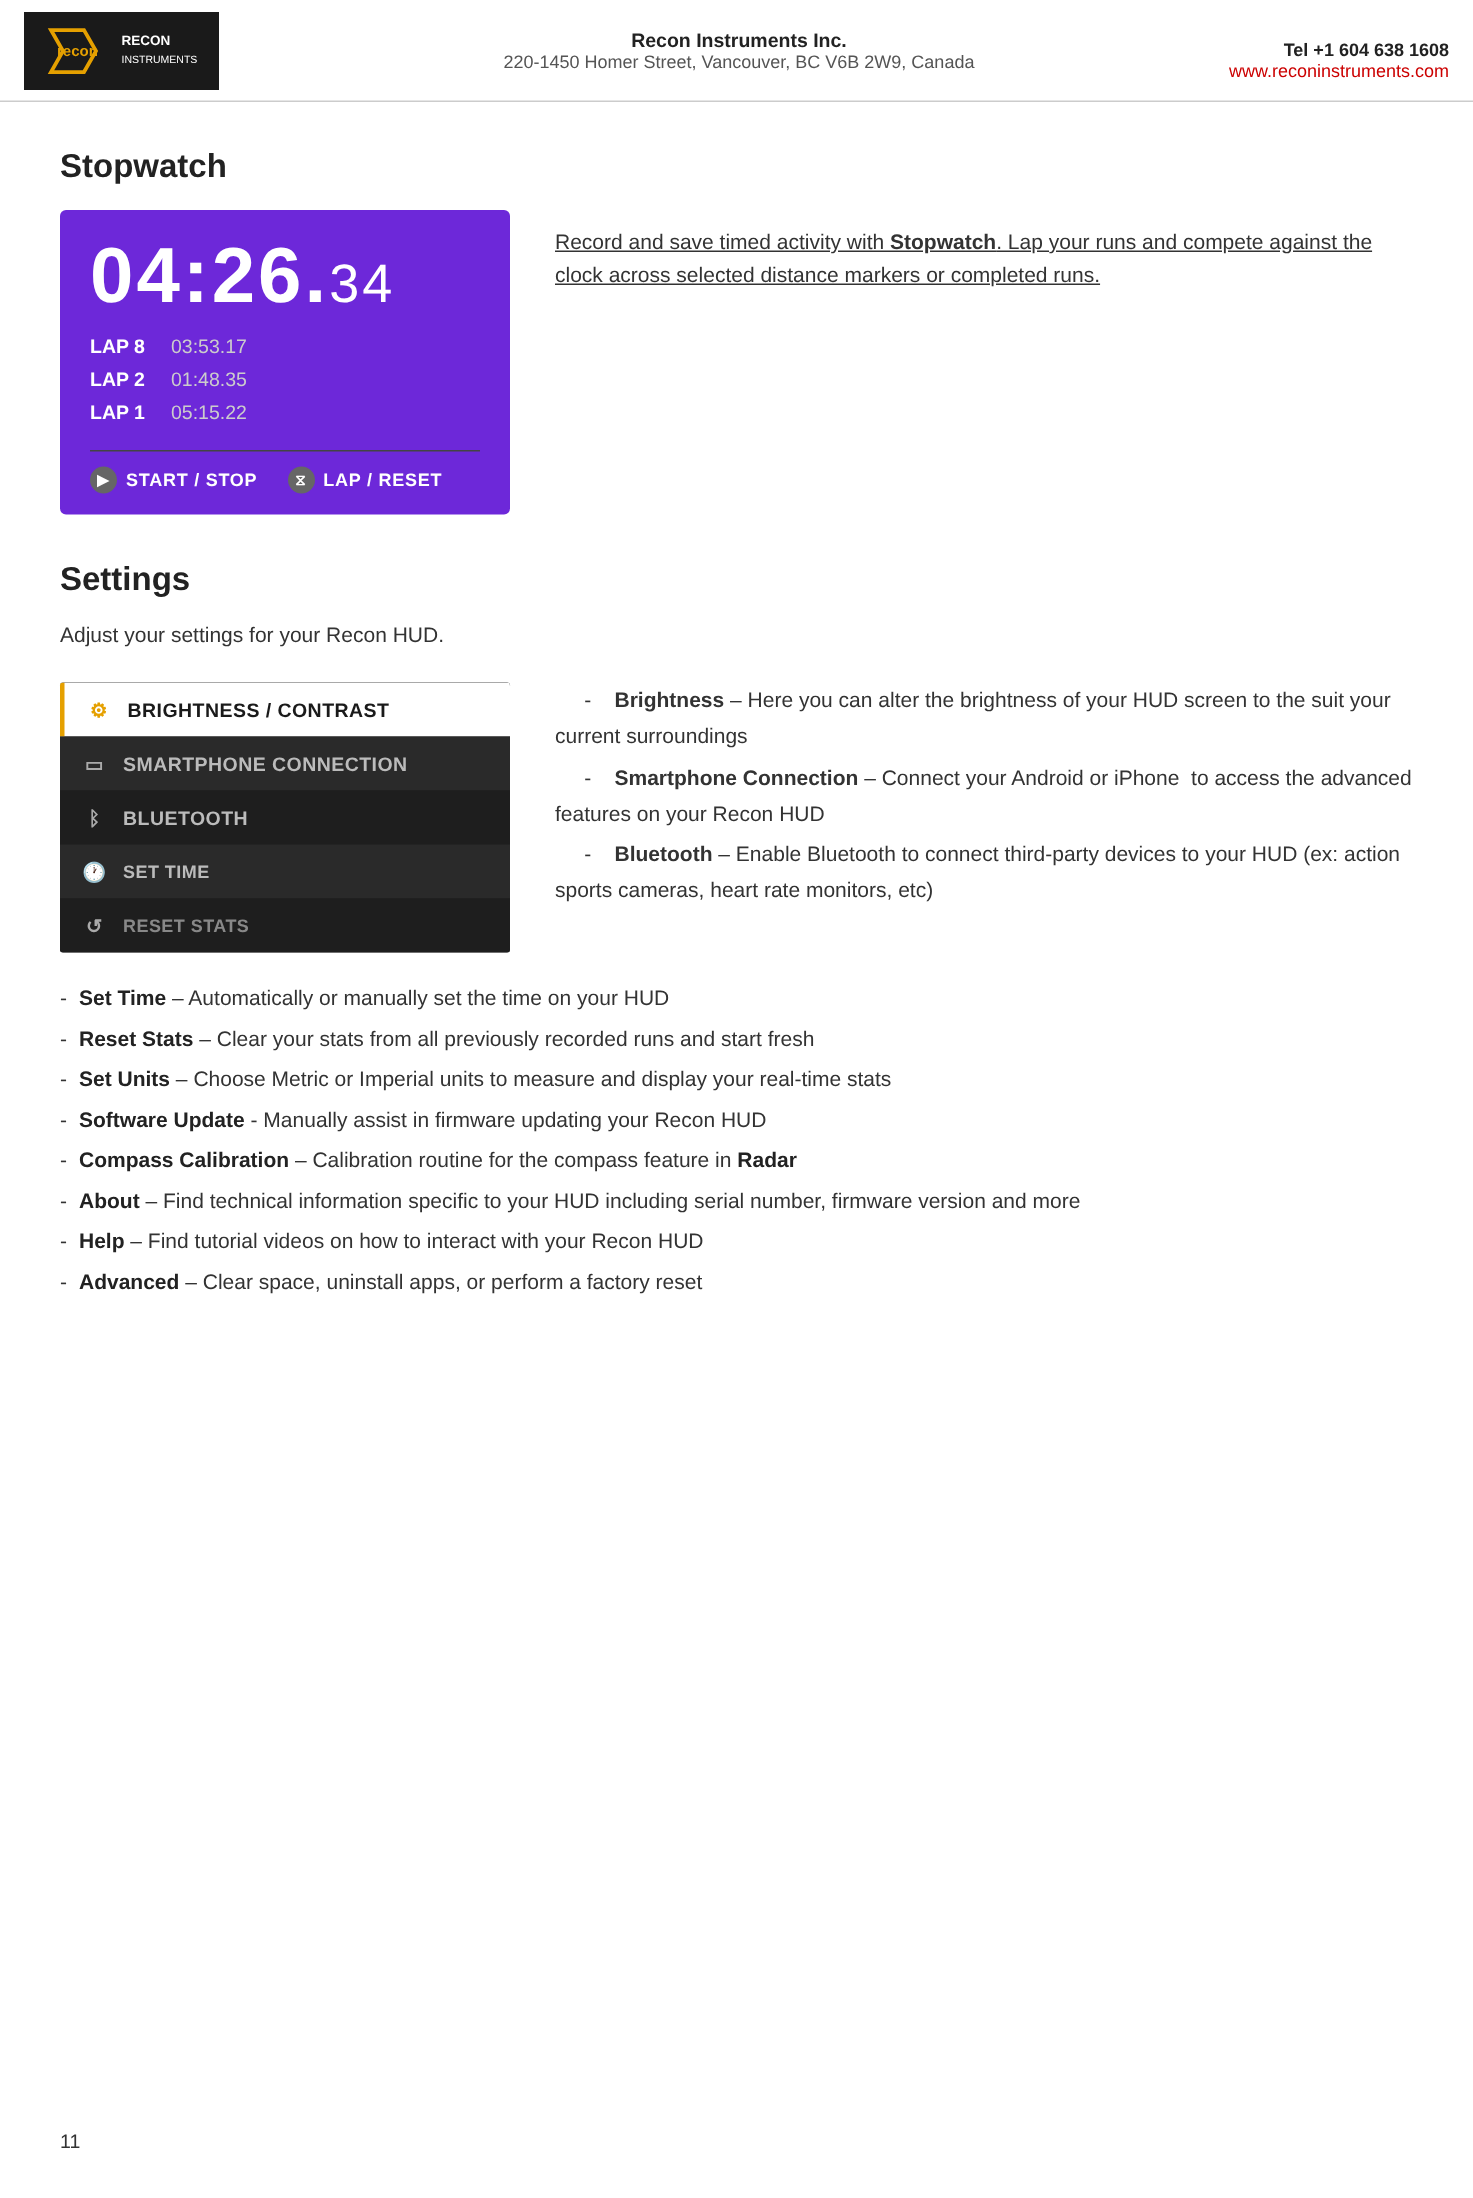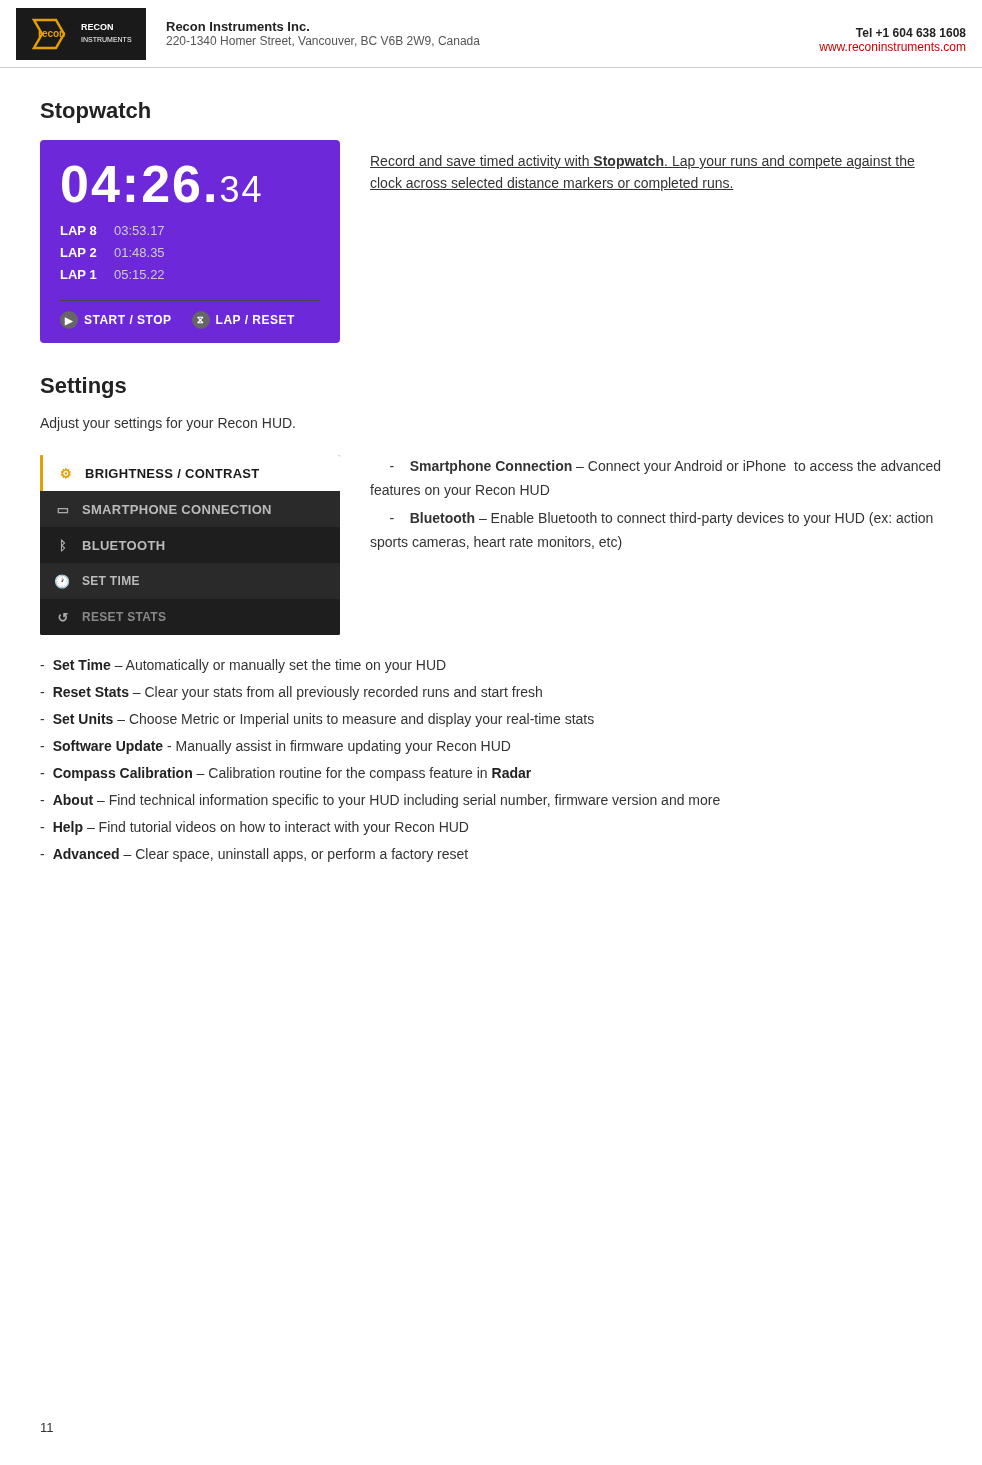--- a/index.html
+++ b/index.html
@@ -31,20 +31,21 @@
       flex-shrink: 0;
     }
     .logo-svg {
       width: 110px;
       height: 44px;
     }
     .header-info {
       display: flex;
       flex-direction: column;
       flex: 1;
+      align-items: center;
     }
     .header-company {
       font-weight: bold;
       font-size: 13px;
       color: #222;
     }
     .header-address {
       font-size: 12px;
       color: #555;
     }
@@ -278,21 +279,21 @@
         <rect x="0" y="0" width="110" height="44" fill="#1a1a1a"></rect>
 
         <polygon points="8,8 30,8 38,22 30,36 8,36 16,22" fill="none" stroke="#e5a000" stroke-width="2.5"></polygon>
         <text x="12" y="25" fill="#e5a000" font-size="10" font-weight="bold" font-family="Arial">recon</text>
         <text x="55" y="18" fill="#ffffff" font-size="9" font-weight="bold" font-family="Arial">RECON</text>
         <text x="55" y="30" fill="#ffffff" font-size="7" font-family="Arial">INSTRUMENTS</text>
       </svg>
     </div>
     <div class="header-info">
       <span class="header-company">Recon Instruments Inc.</span>
-      <span class="header-address">220-1340 Homer Street, Vancouver, BC V6B 2W9, Canada</span>
+      <span class="header-address">220-1450 Homer Street, Vancouver, BC V6B 2W9, Canada</span>
     </div>
     <div class="header-contact">
       <div class="header-tel">Tel +1 604 638 1608</div>
       <div class="header-web">www.reconinstruments.com</div>
     </div>
   </div>
 
   <div class="main">
 
     <h2 class="section-title">Stopwatch</h2>
@@ -362,20 +363,23 @@
         </div>
 
         <div class="menu-item" style="background:#1e1e1e;">
           <span class="menu-icon" style="color:#aaa;">↺</span>
           <span style="color:#888; font-size:12px;">RESET STATS</span>
         </div>
       </div>
 
       <div class="settings-desc">
         <p>
+          &nbsp;&nbsp;&nbsp;&nbsp;&nbsp;- &nbsp;&nbsp;&nbsp;<strong>Brightness</strong> – Here you can alter the brightness of your HUD screen to the suit your current surroundings
+        </p>
+        <p>
           &nbsp;&nbsp;&nbsp;&nbsp;&nbsp;- &nbsp;&nbsp;&nbsp;<strong>Smartphone Connection</strong> – Connect your Android or iPhone &nbsp;to access the advanced features on your Recon HUD
         </p>
         <p>
           &nbsp;&nbsp;&nbsp;&nbsp;&nbsp;- &nbsp;&nbsp;&nbsp;<strong>Bluetooth</strong> – Enable Bluetooth to connect third-party devices to your HUD (ex: action sports cameras, heart rate monitors, etc)
         </p>
       </div>
     </div>
 
     <ul class="settings-list">
       <li>

